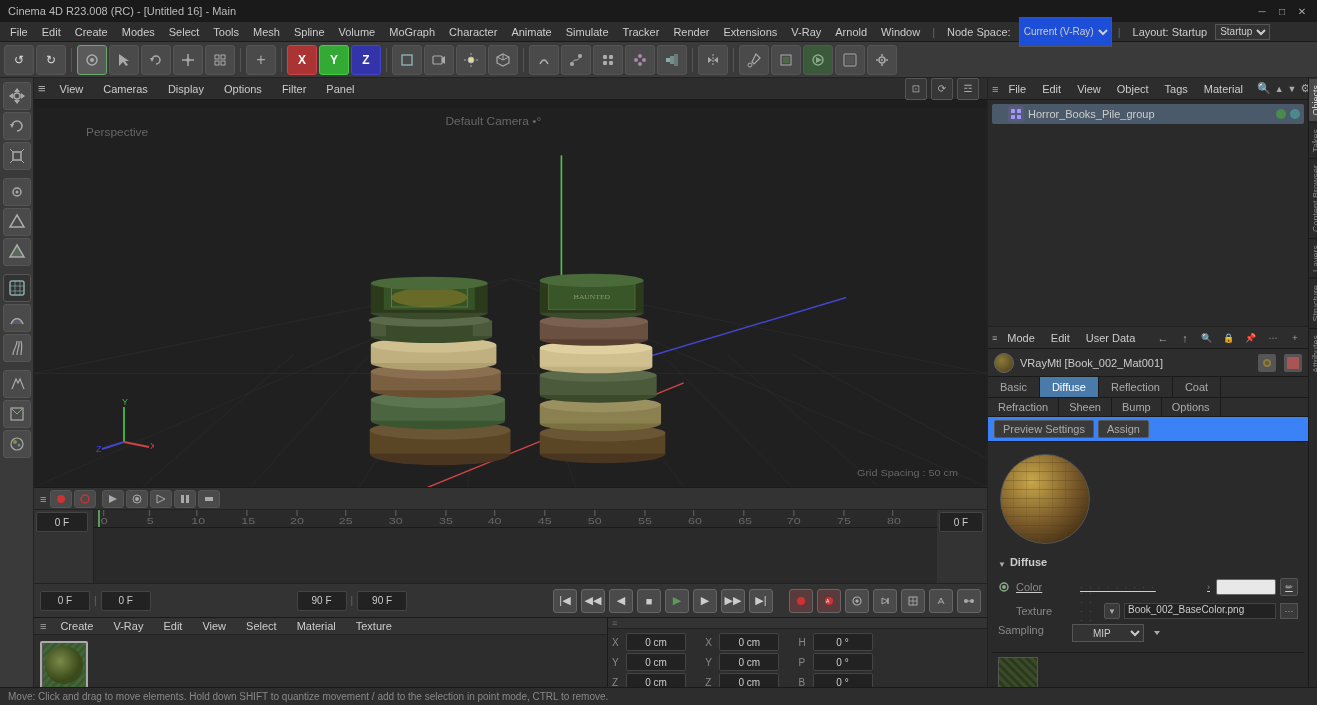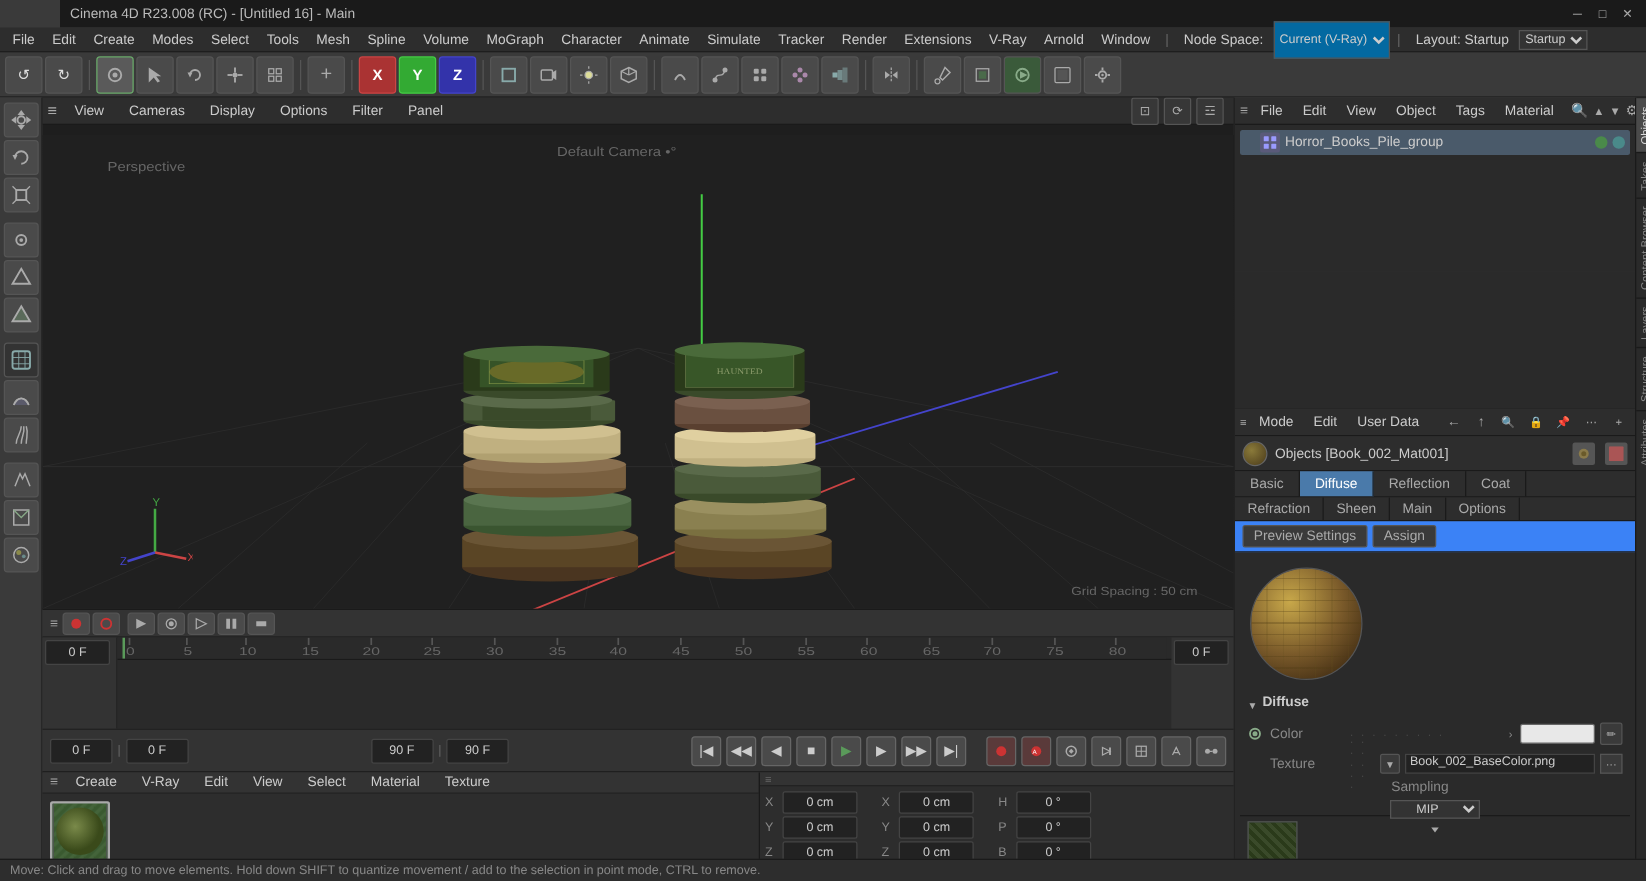--- a/index.html
+++ b/index.html
@@ -17,21 +17,20 @@
     
     #titlebar {
       background: #1a1a1a;
       height: 22px;
       display: flex;
       align-items: center;
       justify-content: space-between;
       padding: 0 8px;
       color: #bbb;
       font-size: 11px;
-      margin-left: 48px;
     }
     #titlebar-controls { display: flex; gap: 6px; }
     #titlebar-controls span {
       width: 14px; height: 14px;
       display: flex; align-items: center; justify-content: center;
       font-size: 10px; cursor: pointer; color: #aaa;
     }
 
     
     #menubar {
@@ -506,20 +505,21 @@
       color: #ccc;
       font-weight: bold;
       margin-bottom: 4px;
     }
     .prop-row {
       display: flex;
       align-items: center;
       height: 22px;
       gap: 4px;
       margin-bottom: 2px;
+      text-decoration: underline;
     }
     .prop-label {
       color: #888;
       font-size: 11px;
       width: 60px;
     }
     .prop-dots {
       color: #555;
       font-size: 8px;
       flex: 1;
@@ -584,25 +584,23 @@
       width: 18px; height: 16px;
       background: #3a3a3a;
       border: 1px solid #555;
       display: flex; align-items: center; justify-content: center;
       font-size: 9px;
       cursor: pointer;
       color: #aaa;
     }
     .sampling-row {
       display: flex;
-      align-items: center;
       height: 22px;
       gap: 4px;
       margin-bottom: 2px;
-      flex-direction: column;
     }
     .sampling-label {
       color: #888;
       font-size: 11px;
       width: 70px;
     }
     .sampling-select {
       background: #333;
       border: 1px solid #555;
       color: #ccc;
@@ -724,21 +722,21 @@
   <span class="menu-item">Animate</span>
   <span class="menu-item">Simulate</span>
   <span class="menu-item">Tracker</span>
   <span class="menu-item">Render</span>
   <span class="menu-item">Extensions</span>
   <span class="menu-item">V-Ray</span>
   <span class="menu-item">Arnold</span>
   <span class="menu-item">Window</span>
   <span style="color:#666; margin: 0 4px;">|</span>
   <span class="menu-item">Node Space:</span>
-  <select style="background:#0369a1; border:1px solid #555; color:#ccc; font-size:10px; height:30px;">
+  <select style="background:#1d4ed8; border:1px solid #555; color:#ccc; font-size:10px; height:30px;">
     <option>Current (V-Ray)</option>
   </select>
   <span style="color:#666; margin: 0 4px;">|</span>
   <span class="menu-item">Layout: Startup</span>
   <select style="background:#333; border:1px solid #555; color:#ccc; font-size:10px; height:16px;">
     <option>Startup</option>
   </select>
 </div>
 
 <div id="main-toolbar">
@@ -1431,21 +1429,21 @@
             <div style="width:18px; height:18px; display:flex; align-items:center; justify-content:center; cursor:pointer; color:#aaa; font-size:11px;">↑</div>
             <div style="width:18px; height:18px; display:flex; align-items:center; justify-content:center; cursor:pointer; color:#aaa; font-size:9px;">🔍</div>
             <div style="width:18px; height:18px; display:flex; align-items:center; justify-content:center; cursor:pointer; color:#aaa; font-size:9px;">🔒</div>
             <div style="width:18px; height:18px; display:flex; align-items:center; justify-content:center; cursor:pointer; color:#aaa; font-size:9px;">📌</div>
             <div style="width:18px; height:18px; display:flex; align-items:center; justify-content:center; cursor:pointer; color:#aaa; font-size:9px;">⋯</div>
             <div style="width:18px; height:18px; display:flex; align-items:center; justify-content:center; cursor:pointer; color:#aaa; font-size:9px;">+</div>
           </div>
 
           <div id="attr-material-header">
             <div class="material-preview-small"></div>
-            <span style="color:#ccc; font-size:11px;">Objects [Book_002_Mat001]</span>
+            <span style="color:#ccc; font-size:11px;">VRayMtl [Book_002_Mat001]</span>
             <div style="flex:1;"></div>
             <div style="width:18px; height:18px; display:flex; align-items:center; justify-content:center; background:#555; border-radius:2px; cursor:pointer;">
               <svg width="12" height="12" viewBox="0 0 12 12">
                   <circle cx="6" cy="6" r="4" fill="#8a7a4a"></circle>
                   <circle cx="6" cy="6" r="2" fill="#6a5a2a"></circle>
                 </svg>
             </div>
             <div style="width:18px; height:18px; display:flex; align-items:center; justify-content:center; background:#555; border-radius:2px; cursor:pointer; margin-left:2px;">
               <svg width="12" height="12" viewBox="0 0 12 12">
                   <rect width="12" height="12" fill="#aa5555" rx="1"></rect>
@@ -1455,21 +1453,21 @@
 
           <div id="attr-tabs">
             <div class="attr-tab">Basic</div>
             <div class="attr-tab active">Diffuse</div>
             <div class="attr-tab">Reflection</div>
             <div class="attr-tab">Coat</div>
           </div>
           <div id="attr-subtabs">
             <div class="attr-subtab">Refraction</div>
             <div class="attr-subtab">Sheen</div>
-            <div class="attr-subtab">Main</div>
+            <div class="attr-subtab">Bump</div>
             <div class="attr-subtab">Options</div>
           </div>
 
           <div id="attr-action-btns">
             <button class="attr-action-btn">Preview Settings</button>
             <button class="attr-action-btn">Assign</button>
           </div>
 
           <div id="attr-content">
 

